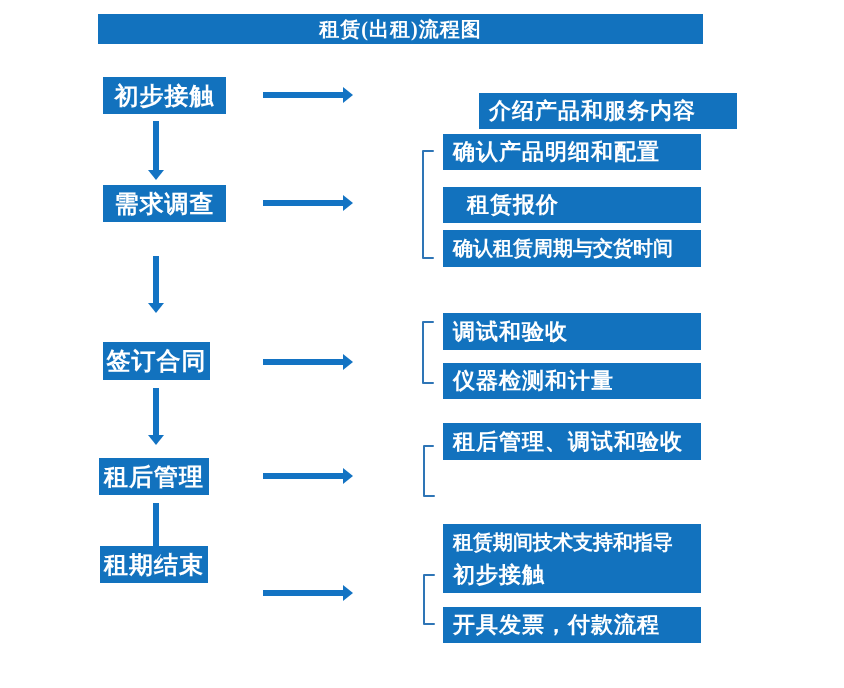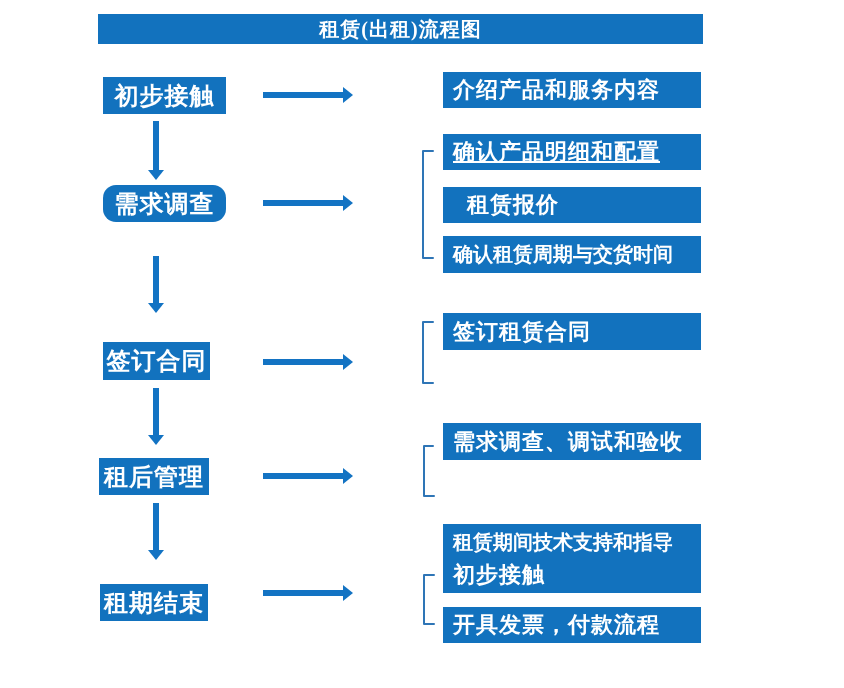--- a/index.html
+++ b/index.html
@@ -22,37 +22,37 @@
     display:flex;align-items:center;justify-content:center;
     font-size:20px;font-weight:bold;letter-spacing:1px;
   }
 
   .step{
     position:absolute;background:var(--primary);color:var(--text-on-primary);
     display:flex;align-items:center;justify-content:center;
     font-size:24px;font-weight:bold;white-space:nowrap;letter-spacing:1px;
   }
   .s1{left:103px;top:77px;width:123px;height:37px;}
-  .s2{left:103px;top:185px;width:123px;height:37px;border-radius:13px;}
+  .s2{left:103px;top:185px;width:123px;height:37px;}
   .s3{left:103px;top:342px;width:107px;height:38px;}
   .s4{left:99px;top:458px;width:110px;height:37px;}
-  .s5{left:100px;top:584px;width:108px;height:37px;}
+  .s5{left:100px;top:546px;width:108px;height:37px;}
 
   .detail{
     position:absolute;left:443px;width:258px;
     background:var(--primary);color:var(--text-on-primary);
     display:flex;align-items:center;
     padding-left:10px;font-size:22px;font-weight:bold;
     white-space:nowrap;letter-spacing:1px;
   }
   .detail.small{font-size:20px;letter-spacing:0;}
-  .d1{top:72px;height:36px;}
-  .d2{top:134px;height:36px;text-decoration:underline;}
+  .d1{top:93px;height:36px;margin-left:36px;}
+  .d2{top:134px;height:36px;}
   .d3{top:187px;height:36px;padding-left:24px;}
-  .d4{top:236px;height:37px;}
+  .d4{top:230px;height:37px;}
   .d5{top:313px;height:37px;}
   .d6{top:363px;height:36px;}
   .d7{top:423px;height:37px;}
   .d8{top:524px;height:36px;}
   .d9{top:557px;height:36px;}
   .d10{top:607px;height:36px;}
 
   svg.overlay{position:absolute;left:0;top:0;width:844px;height:688px;pointer-events:none;}
   .arrow{stroke:var(--arrow);stroke-width:6;}
   .arrowhead{fill:var(--arrow);}
@@ -68,22 +68,23 @@
   <div class="step s1">初步接触</div>
   <div class="step s2">需求调查</div>
   <div class="step s3">签订合同</div>
   <div class="step s4">租后管理</div>
   <div class="step s5">租期结束</div>
 
   <div class="detail d1">介绍产品和服务内容</div>
   <div class="detail d2">确认产品明细和配置</div>
   <div class="detail d3">租赁报价</div>
   <div class="detail d4 small">确认租赁周期与交货时间</div>
-  <div class="detail d5">签订租赁合同</div>
-  <div class="detail d7">需求调查、调试和验收</div>
+  <div class="detail d5">调试和验收</div>
+  <div class="detail d6">仪器检测和计量</div>
+  <div class="detail d7">租后管理、调试和验收</div>
   <div class="detail d8 small">租赁期间技术支持和指导</div>
   <div class="detail d9">初步接触</div>
   <div class="detail d10">开具发票，付款流程</div>
 
   <svg class="overlay" viewBox="0 0 844 688" xmlns="http://www.w3.org/2000/svg">
     <defs>
       <marker id="ah" markerUnits="userSpaceOnUse" markerWidth="11" markerHeight="16" refX="1" refY="8" orient="auto">
         <path class="arrowhead" d="M0,0 L10,8 L0,16 Z"></path>
       </marker>
     </defs>

